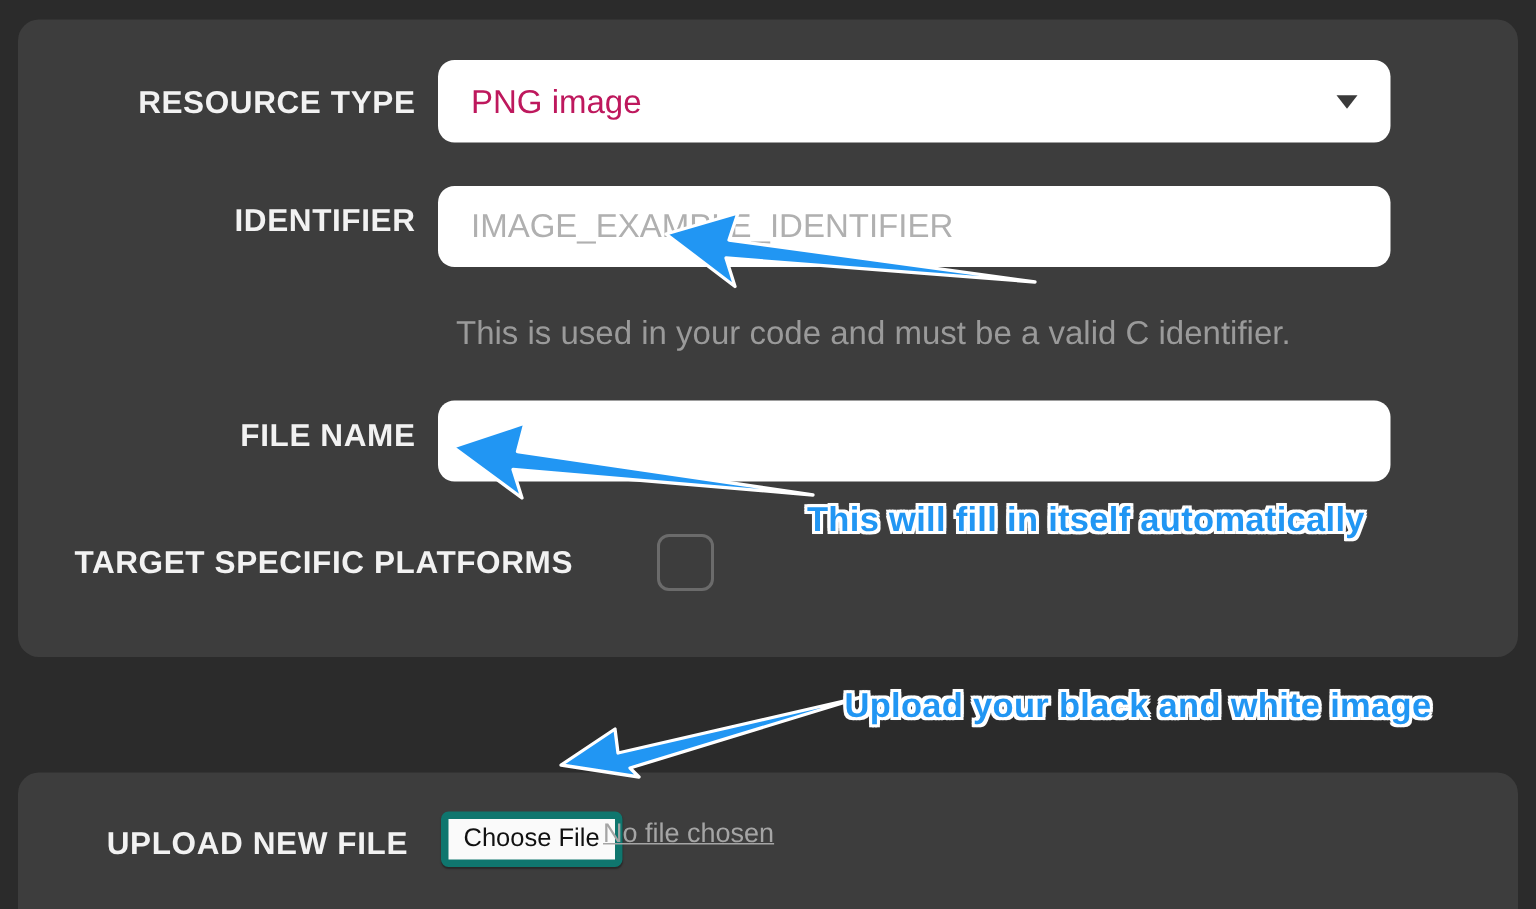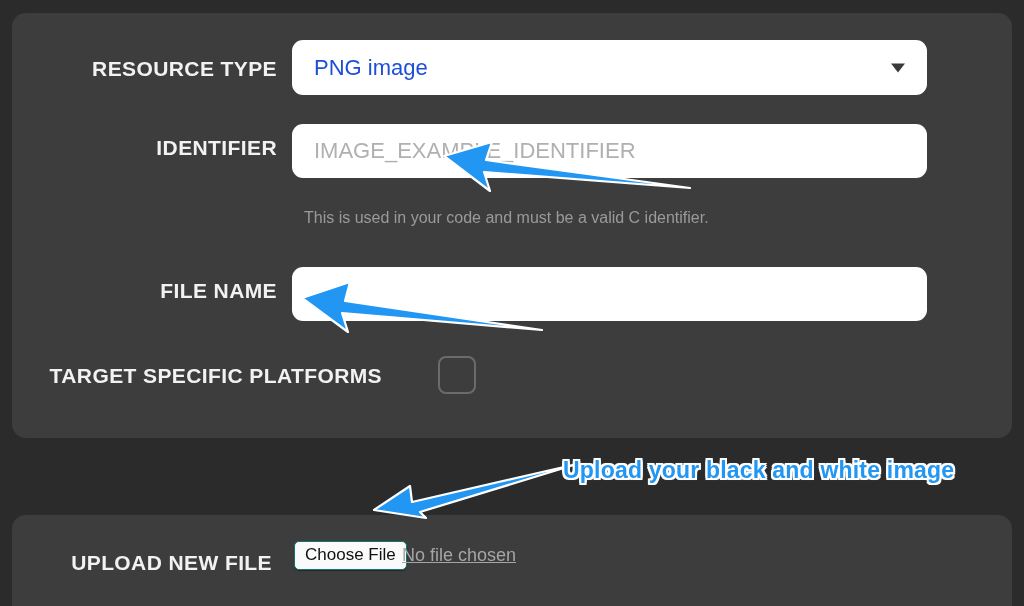--- a/index.html
+++ b/index.html
@@ -34,59 +34,59 @@
     position: absolute;
     background: #ffffff;
     border-radius: 11px;
   }
   .field-text {
     position: absolute;
     left: 22px;
     top: 50%;
     transform: translateY(-50%);
     font-size: 22px;
-    color: #1d4ed8;
+    color: #be185d;
     white-space: nowrap;
   }
   .field-text.placeholder { color: #b0b0b0; }
 
   
   .caret {
     position: absolute;
     right: 22px;
     top: 50%;
     transform: translateY(-50%);
     width: 0; height: 0;
     border-left: 7px solid transparent;
     border-right: 7px solid transparent;
     border-top: 9px solid #3a3a3a;
   }
 
   
   .helper {
     position: absolute;
     color: #9a9a9a;
-    font-size: 16px;
+    font-size: 22px;
     white-space: nowrap;
   }
 
   
   .checkbox {
     position: absolute;
     width: 38px; height: 38px;
     border: 2px solid #6b6b6b;
     border-radius: 8px;
     background: #3d3d3d;
   }
 
   
   .file-btn {
     position: absolute;
     background: #fafafa;
-    border: 1px solid #0f766e;
+    border: 5px solid #0f766e;
     border-radius: 5px;
     color: #111;
     font-size: 17px;
     padding: 3px 10px 4px 10px;
     white-space: nowrap;
     box-shadow: 0 1px 1px rgba(0,0,0,.35);
   }
   .file-status {
     position: absolute;
     color: #a5a5a5;
@@ -164,20 +164,21 @@
     </svg>
   </div>
 
 
   <div class="arrow" style="left:300px; top:278px; width:250px; height:60px;">
     <svg width="250" height="60" viewBox="0 0 250 60">
       <path d="M 2 20 L 50 4 L 45 23 L 242 52 L 42 35 L 48 54 Z" fill="#2196f3" stroke="#ffffff" stroke-width="2.2" stroke-linejoin="round"></path>
     </svg>
   </div>
 
+  <div class="annot" style="left:538px; top:331px; width:420px;">This will fill in itself automatically</div>
 
   <div class="arrow" style="left:372px; top:462px; width:210px; height:58px;">
     <svg width="210" height="58" viewBox="0 0 210 58">
       <path d="M 2 48 L 38 24 L 40 40 L 205 2 L 48 50 L 54 56 Z" fill="#2196f3" stroke="#ffffff" stroke-width="2.2" stroke-linejoin="round"></path>
     </svg>
   </div>
 
   <div class="annot" style="left:563px; top:455px; width:440px;">Upload your black and white image</div>
 
 </div>

